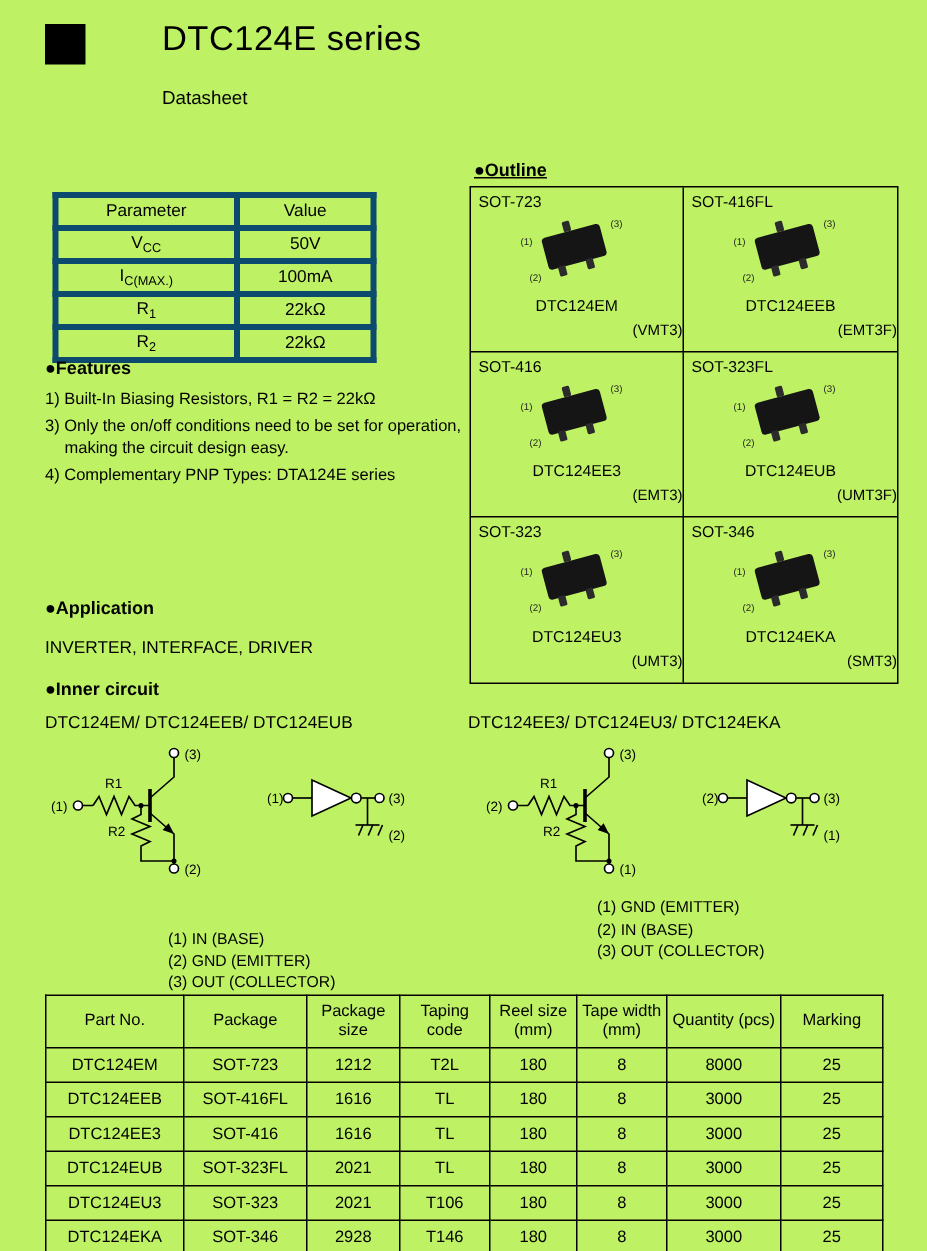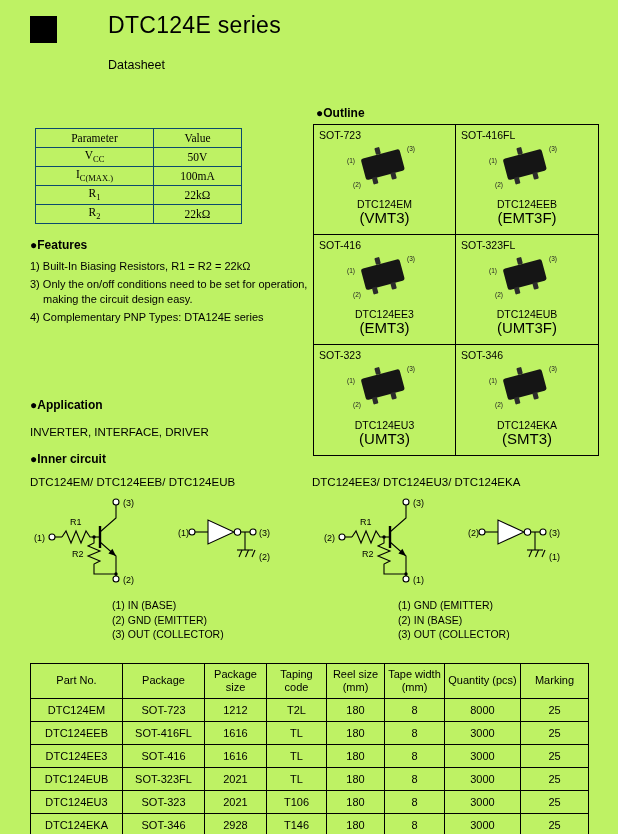--- a/index.html
+++ b/index.html
@@ -9,60 +9,60 @@
 
   
   .logo{left:30px;top:16px;width:27px;height:27px;background:#000;}
   .title{left:108px;top:12px;font-size:23px;letter-spacing:.3px;}
   .subrow{left:108px;top:58px;width:477px;display:flex;justify-content:space-between;align-items:baseline;}
   .subtitle{font-size:11px;}
   .doctype{font-size:12.5px;}
 
   
   .ptable{left:35px;top:128px;border-collapse:collapse;font-size:11.5px;}
-  .ptable th,.ptable td{border:1px solid #0c4a6e;text-align:center;font-weight:400;padding:0;height:18px;font-family:Liberation Serif, serif;}
+  .ptable th,.ptable td{border:4px solid #0c4a6e;text-align:center;font-weight:400;padding:0;height:18px;}
   .ptable .c1{width:117px;}
   .ptable .c2{width:87px;}
   sub{font-size:8.5px;}
 
   
   .sec-title{font-weight:bold;font-size:12px;}
 
   
   .features{left:30px;top:238px;width:292px;}
   .features .sec-title{margin-bottom:7px;}
   .features .item{font-size:11px;line-height:1.42;padding-left:13px;text-indent:-13px;margin-top:2px;}
 
   
   .application{left:30px;top:398px;width:292px;}
   .app-text{font-size:11.5px;margin-top:14px;}
 
   
-  .outline-title{left:316px;top:106px;}
+  .outline-title{left:316px;top:106px;text-decoration:underline;}
   .outline-grid{left:313px;top:124px;width:284px;display:grid;grid-template-columns:142px 142px;
                 grid-auto-rows:110px;border:1px solid #000;box-sizing:content-box;}
   .ocell{position:relative;border-right:1px solid #000;border-bottom:1px solid #000;box-sizing:border-box;}
   .ocell:nth-child(2n){border-right:none;}
   .ocell:nth-child(n+5){border-bottom:none;}
   .opkg{position:absolute;top:4px;left:5px;font-size:10.5px;}
   .pkgimg{position:absolute;left:50%;transform:translateX(-50%);top:16px;width:80px;height:48px;}
   .opart{position:absolute;bottom:24px;left:0;right:0;text-align:center;font-size:10.5px;}
-  .ocode{position:absolute;bottom:8px;left:0;right:0;text-align:center;font-size:15px;}
+  .ocode{position:absolute;bottom:8px;left:0;right:0;text-align:right;font-size:10px;}
   .pinlbl{font-size:6.5px;fill:#222;font-family:inherit;}
 
   
   .ic-title{left:30px;top:452px;}
   .ic-left-title{left:30px;top:476px;font-size:11.5px;}
   .ic-right-title{left:312px;top:476px;font-size:11.5px;}
   .tc-left{left:32px;top:490px;}
   .inv-left{left:178px;top:500px;}
   .tc-right{left:322px;top:490px;}
   .inv-right{left:468px;top:500px;}
   .pins{font-size:10.5px;line-height:1.4;}
-  .pins-left{left:112px;top:598px;}
+  .pins-left{left:112px;top:619px;}
   .pins-right{left:398px;top:598px;}
 
   .circ line,.circ polyline{stroke:#000;stroke-width:1.1;fill:none;}
   .circ .bar{stroke-width:2.4;}
   .circ .term{fill:#fff;stroke:#000;stroke-width:1.1;}
   .circ .gate{fill:#fff;stroke:#000;stroke-width:1.1;}
   .circ .dot{fill:#000;stroke:none;}
   .circ .arrow{fill:#000;stroke:none;}
   .circ text{font-size:9px;font-family:inherit;fill:#000;}
 

